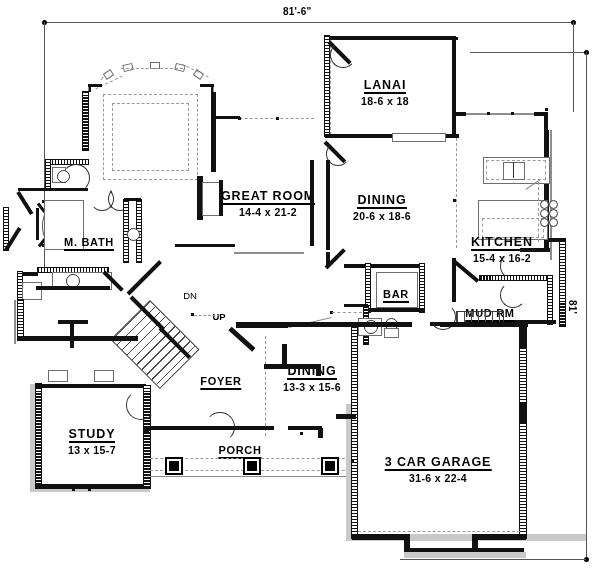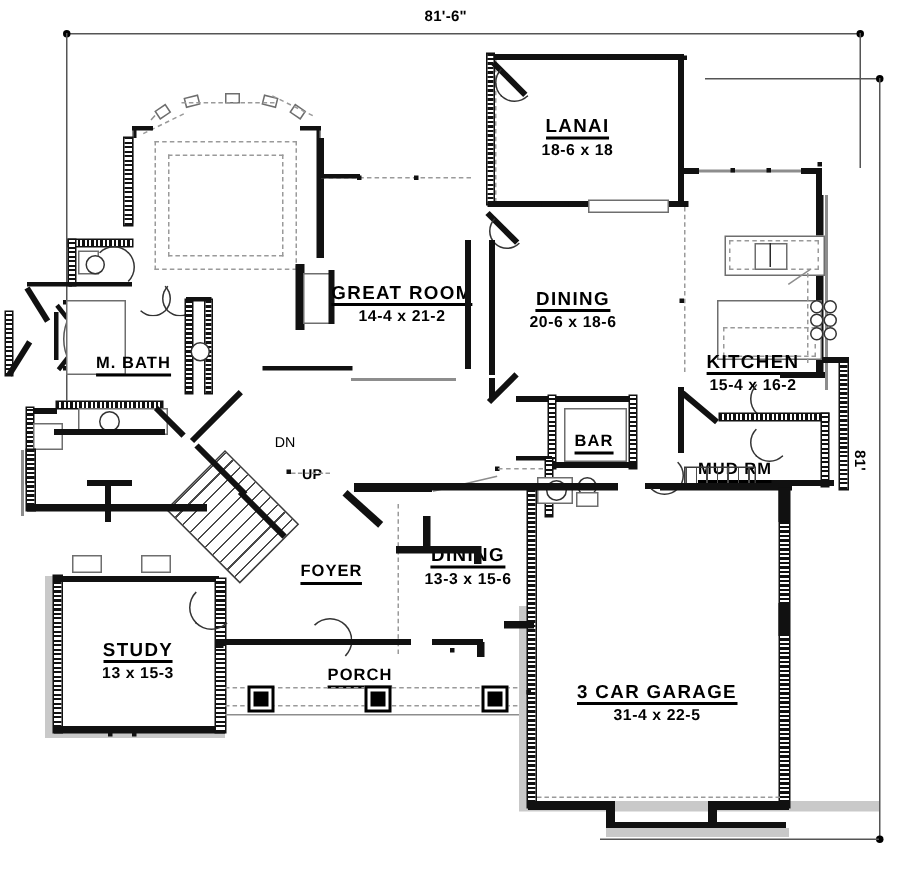--- a/index.html
+++ b/index.html
@@ -381,21 +381,21 @@
   <div class="door" style="left:430px; top:304px; width:24px; height:24px;
               border-color:transparent; border-bottom-color:#333; border-right-color:#333;"></div>
   <div class="w" style="left:452px; top:258px; width:4px; height:44px;"></div>
   <div class="diag" style="left:455px; top:260px; width:30px; height:4px; transform:rotate(40deg);"></div>
 
   <div class="stair rot45" style="left:150px; top:300px; width:68px; height:54px;"></div>
   <div class="diag" style="left:128px; top:292px; width:46px; height:4px; transform:rotate(-45deg);"></div>
   <div class="diag" style="left:131px; top:295px; width:46px; height:4px; transform:rotate(45deg);"></div>
   <div class="diag" style="left:160px; top:326px; width:42px; height:4px; transform:rotate(45deg);"></div>
   <div class="tag" style="left:190px; top:290px;">DN</div>
-  <div class="tag" style="left:208px; top:311px;font-weight:bold;">UP</div>
+  <div class="tag" style="left:219px; top:311px;font-weight:bold;">UP</div>
   <div class="win-dot" style="left:191px; top:313px;"></div>
   <div class="dash" style="left:194px; top:315px; width:26px;"></div>
 
   <div class="room small" style="left:221px; top:371px;">
     <span class="rname">FOYER</span>
   </div>
   <div class="door" style="left:205px; top:412px; width:28px; height:28px;
               border-color:transparent; border-top-color:#333; border-right-color:#333;"></div>
   <div class="dashv" style="left:265px; top:336px; height:100px;"></div>
 
@@ -419,21 +419,21 @@
   <div class="hatchv" style="left:144px; top:386px; width:6px; height:102px;"></div>
   <div class="win-dot" style="left:72px; top:488px;"></div>
   <div class="win-dot" style="left:88px; top:488px;"></div>
   <div class="box" style="left:48px; top:370px; width:18px; height:10px;"></div>
   <div class="box" style="left:94px; top:370px; width:18px; height:10px;"></div>
   <div class="w" style="left:58px; top:320px; width:30px; height:4px;"></div>
   <div class="w" style="left:70px; top:320px; width:4px; height:28px;"></div>
 
   <div class="room" style="left:92px; top:424px;">
     <span class="rname">STUDY</span>
-    <span class="rdim">13  x  15-3</span>
+    <span class="rdim">13  x  15-7</span>
   </div>
 
   <div class="door" style="left:126px; top:390px; width:28px; height:28px;
               border-color:transparent; border-bottom-color:#333; border-left-color:#333;"></div>
 
   <div class="w" style="left:144px; top:426px; width:130px; height:4px;"></div>
   <div class="w" style="left:288px; top:426px; width:34px; height:4px;"></div>
   <div class="w" style="left:144px; top:426px; width:5px; height:6px;"></div>
   <div class="win-dot" style="left:187px; top:426px;"></div>
   <div class="win-dot" style="left:238px; top:426px;"></div>
@@ -475,21 +475,21 @@
   <div class="dash" style="left:358px; top:531px; width:162px;"></div>
   <div class="win-dot" style="left:442px; top:549px;"></div>
   <div class="win-dot" style="left:462px; top:549px;"></div>
   <div class="w" style="left:519px; top:402px; width:7px; height:22px;"></div>
   <div class="w" style="left:519px; top:326px; width:7px; height:22px;"></div>
   <div class="win-dot" style="left:351px; top:460px;"></div>
   <div class="w" style="left:336px; top:414px; width:20px; height:5px;"></div>
 
   <div class="room" style="left:438px; top:452px;">
     <span class="rname">3 CAR GARAGE</span>
-    <span class="rdim">31-4  x  22-5</span>
+    <span class="rdim">31-6  x  22-4</span>
   </div>
 
   <div class="w" style="left:236px; top:324px; width:52px; height:4px;"></div>
   <div class="diag" style="left:230px; top:326px; width:32px; height:5px; transform:rotate(42deg);"></div>
   <div class="w" style="left:236px; top:322px; width:120px; height:5px;"></div>
   <div class="hatchv" style="left:560px; top:240px; width:5px; height:86px;"></div>
   <div class="w" style="left:548px; top:238px; width:18px; height:4px;"></div>
   <div class="hatchv" style="left:18px; top:300px; width:5px; height:40px;"></div>
   <div class="w" style="left:18px; top:336px; width:120px; height:5px;"></div>
   <div class="thin" style="left:14px; top:300px; width:2px; height:44px;"></div>

